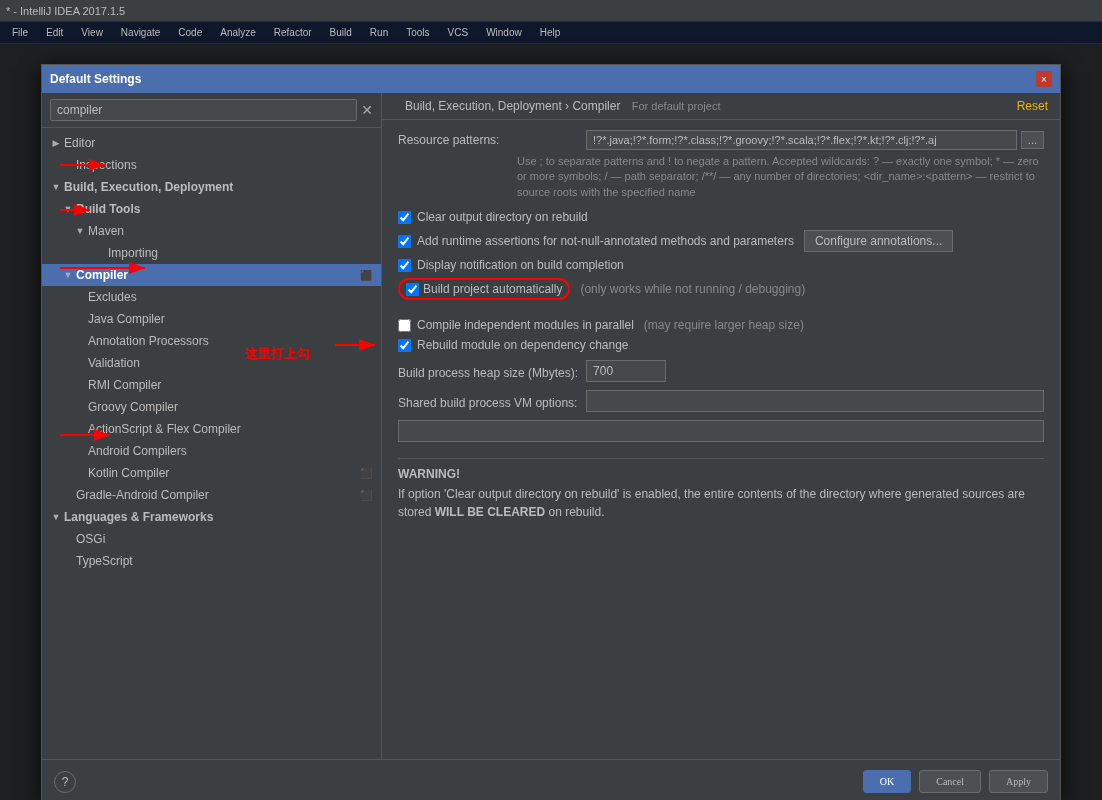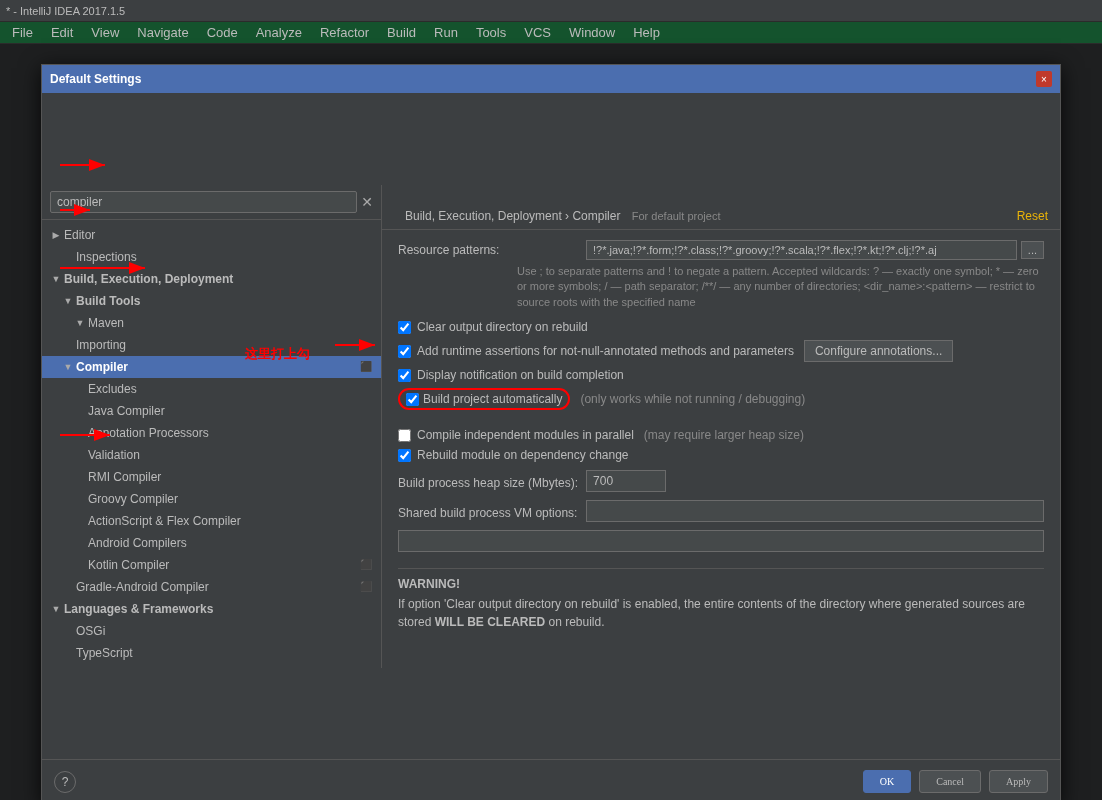--- a/index.html
+++ b/index.html
@@ -20,26 +20,26 @@
       display: flex;
       align-items: center;
       padding: 0 6px;
       font-size: 11px;
       color: #bbbbbb;
       border-bottom: 1px solid #2b2b2b;
     }
 
     
     .menu-bar {
-      background: #14532d;
+      background: #0f172a;
       height: 22px;
       display: flex;
       align-items: center;
       padding: 0 4px;
-      font-size: 13px;
+      font-size: 10px;
       color: #bbbbbb;
       border-bottom: 1px solid #2b2b2b;
       gap: 2px;
     }
     .menu-item {
       padding: 2px 8px;
       cursor: pointer;
       border-radius: 3px;
     }
 
@@ -90,21 +90,20 @@
       display: flex;
       align-items: center;
       justify-content: center;
       border-radius: 2px;
     }
 
     .dialog-body {
       display: flex;
       flex: 1;
       overflow: hidden;
-      align-items: center;
     }
 
     
     .left-panel {
       width: 340px;
       background: #3c3f41;
       border-right: 1px solid #555;
       display: flex;
       flex-direction: column;
       overflow: hidden;
@@ -168,21 +167,21 @@
     .tree-copy-icon {
       color: #666;
       font-size: 10px;
       margin-left: 4px;
     }
 
     
     .indent-0 { padding-left: 8px; }
     .indent-1 { padding-left: 20px; }
     .indent-2 { padding-left: 32px; }
-    .indent-3 { padding-left: 20px; }
+    .indent-3 { padding-left: 52px; }
 
     
     .right-panel {
       flex: 1;
       display: flex;
       flex-direction: column;
       overflow: hidden;
       background: #3c3f41;
     }
 

